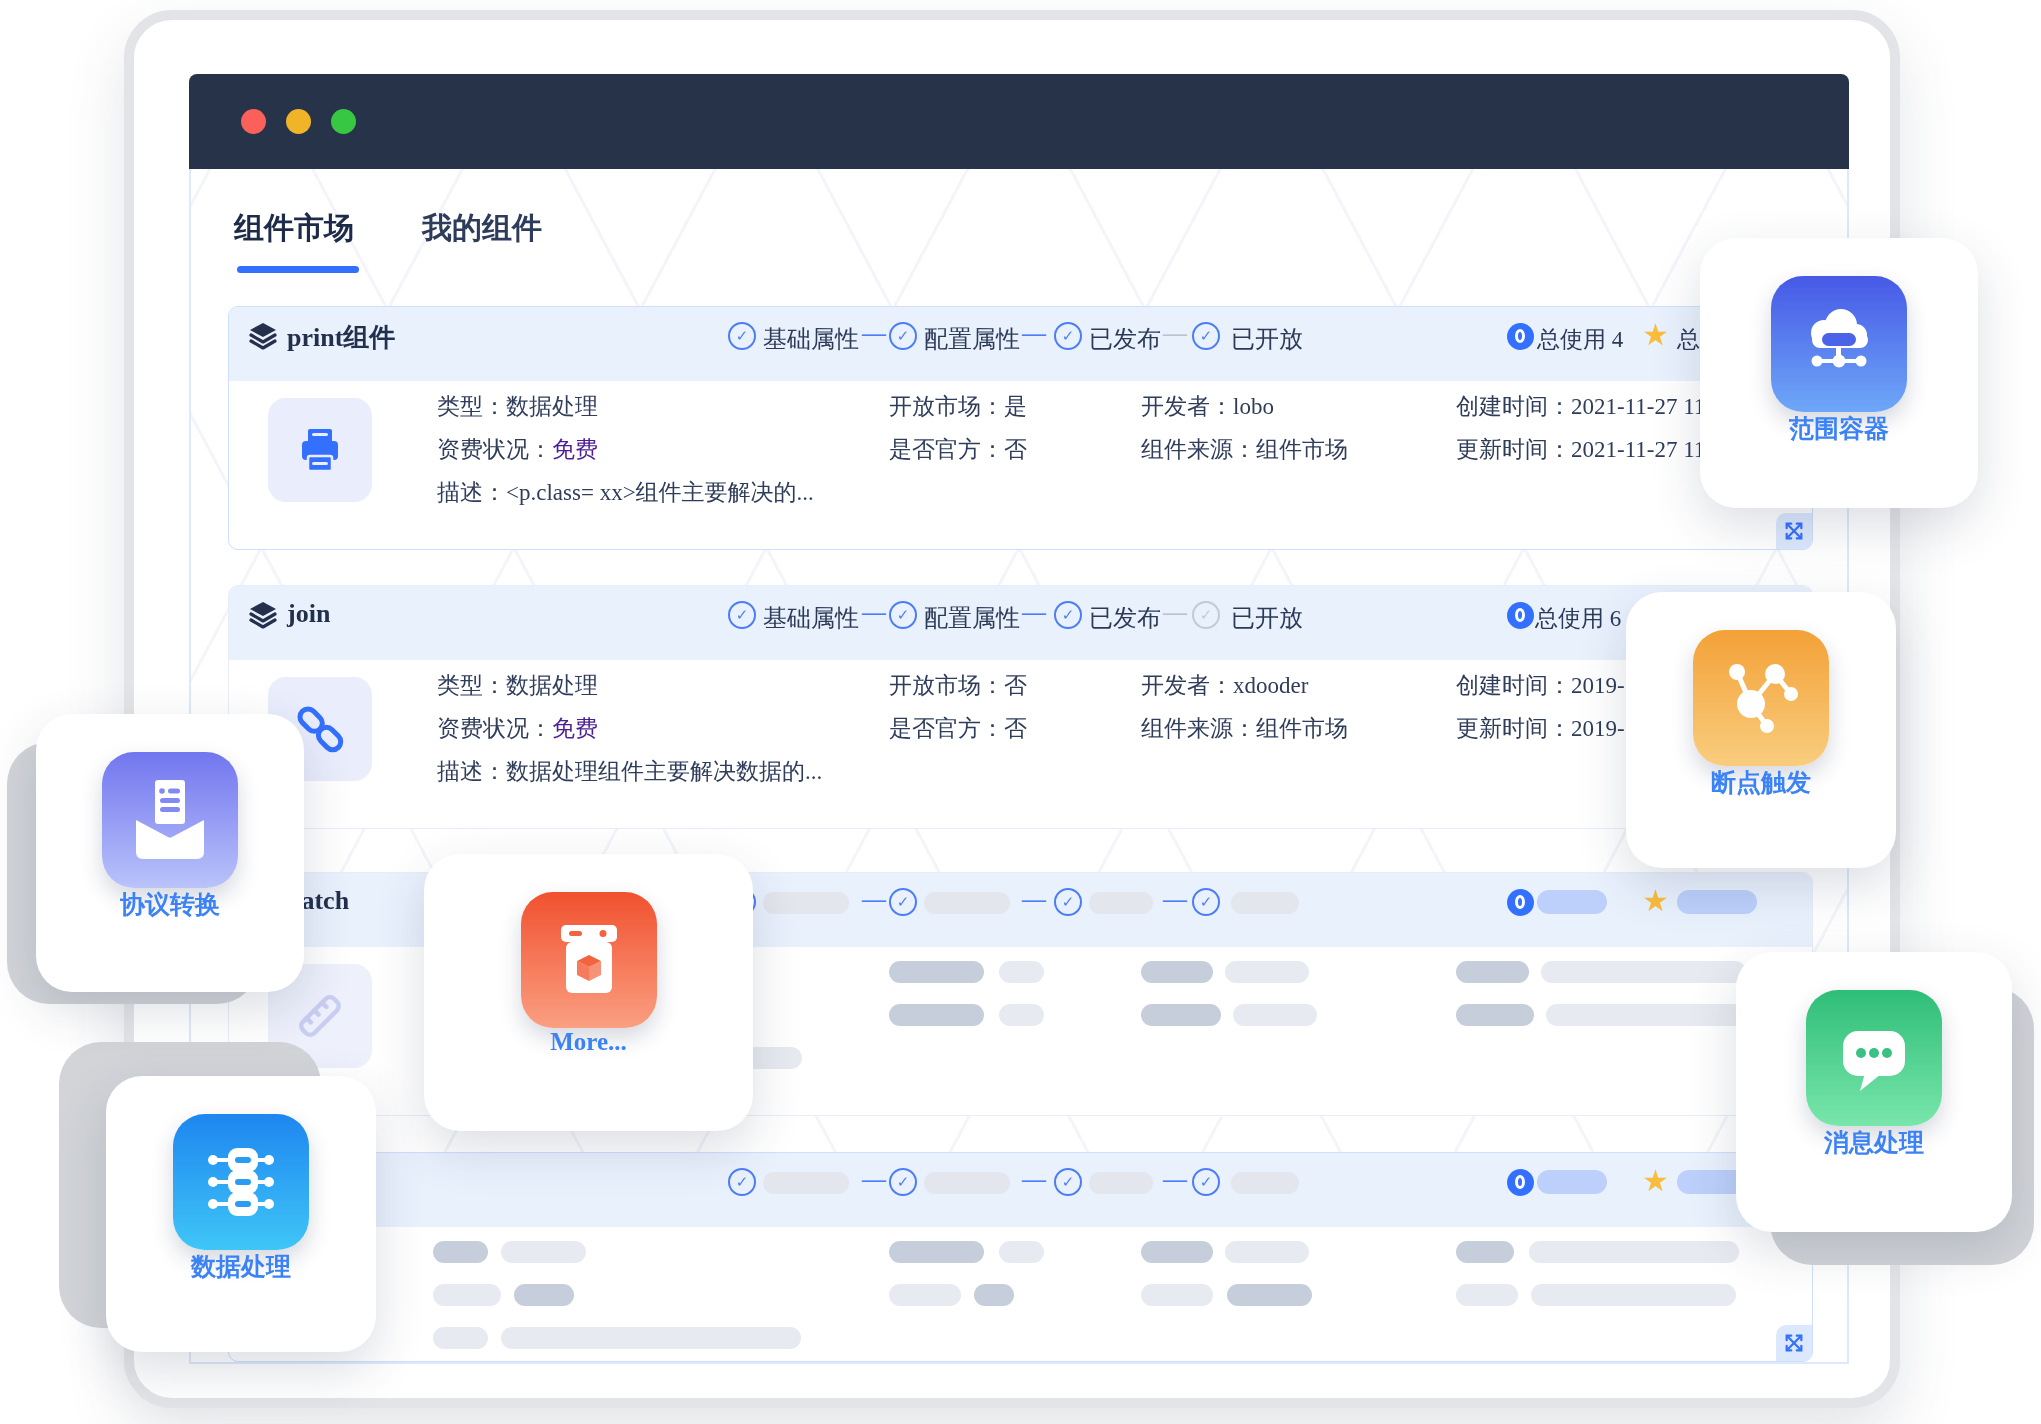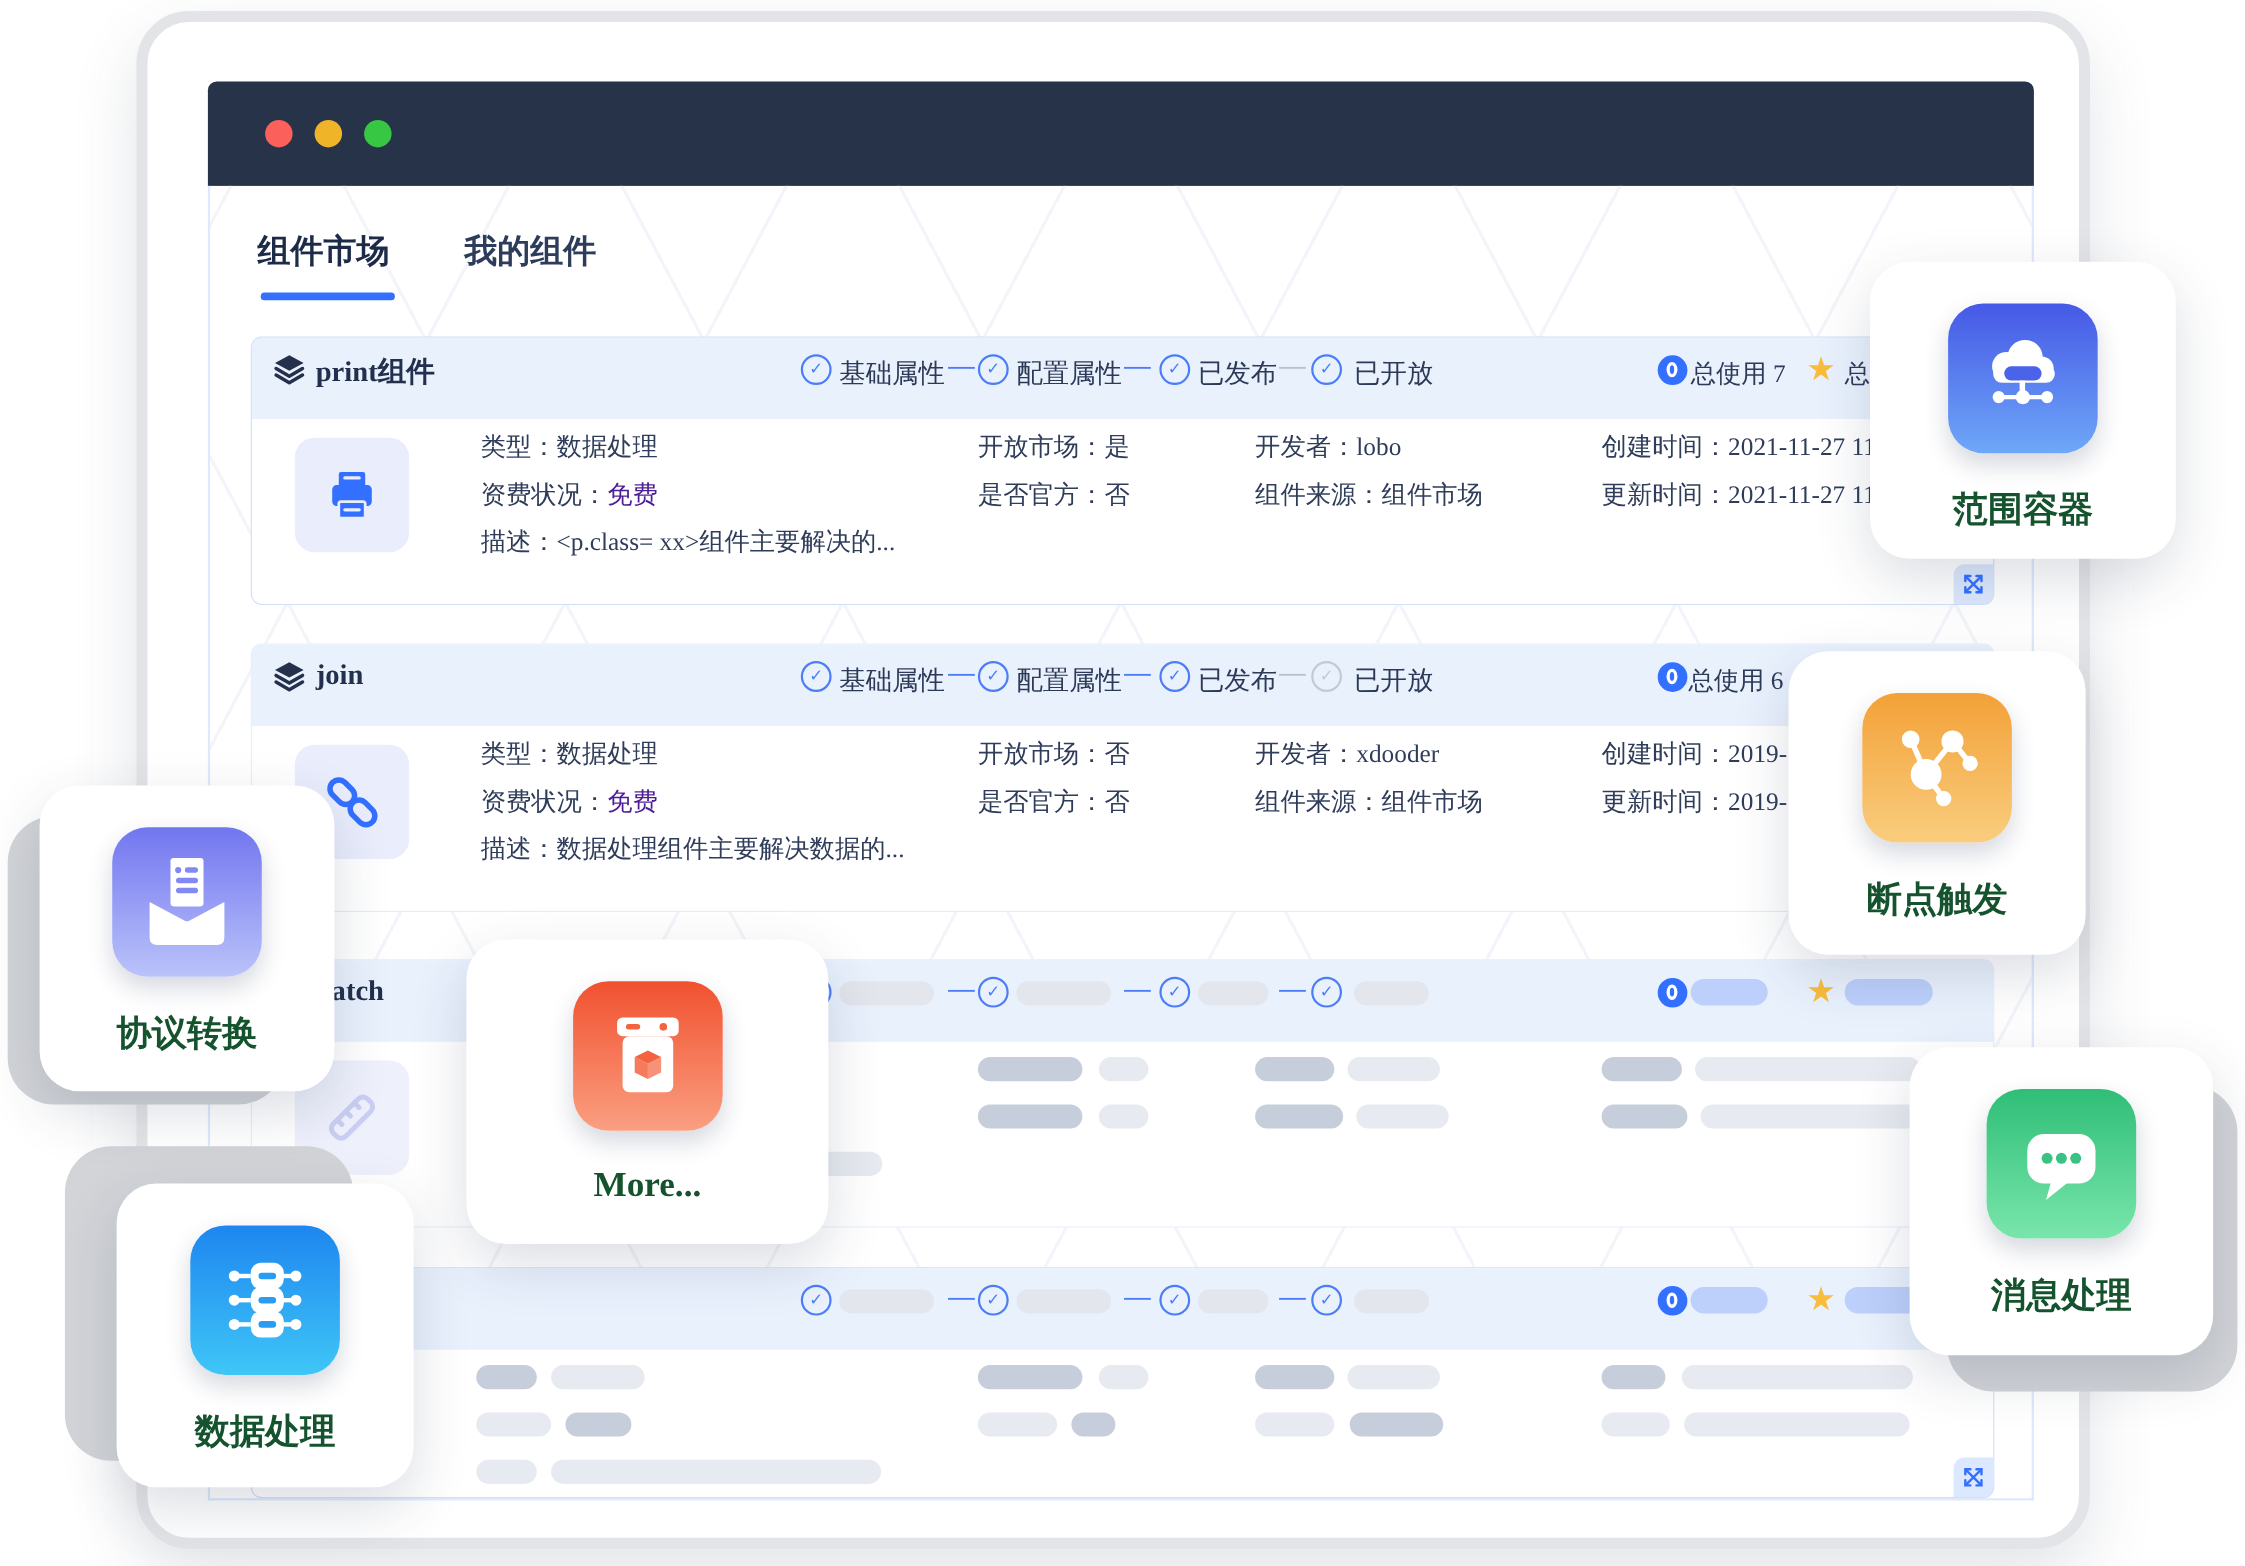--- a/index.html
+++ b/index.html
@@ -51,21 +51,21 @@
   .pill{position:absolute;height:22px;border-radius:11px;}
   .pd{background:#c7cedb;}
   .pl{background:#e7eaf0;}
   .chip{position:absolute;right:0;bottom:0;width:36px;height:36px;background:#dce8fd;
     border-radius:10px 0 8px 0;display:flex;align-items:center;justify-content:center;cursor:pointer;}
   
   .fcard{position:absolute;background:#fff;border-radius:36px;z-index:10;
     box-shadow:0 18px 50px rgba(40,50,80,.16);display:flex;flex-direction:column;align-items:center;}
   .ficon{margin-top:38px;width:136px;height:136px;border-radius:32px;display:flex;align-items:center;
     justify-content:center;box-shadow:0 10px 22px rgba(30,40,80,.18);}
-  .flabel{margin-top:30px;font-size:32px;font-weight:bold;color:#14532d;}
+  .flabel{font-size:25px;font-weight:bold;color:#3b82f6;}
   .g-scope{background:linear-gradient(180deg,#4659e6,#6ea7f8);}
   .g-trigger{background:linear-gradient(180deg,#f3a138,#f9cd7e);}
   .g-proto{background:linear-gradient(180deg,#7276ef,#bac3fa);}
   .g-more{background:linear-gradient(180deg,#f1512f,#fa9f81);}
   .g-data{background:linear-gradient(180deg,#1e86f0,#3fc6f7);}
   .g-msg{background:linear-gradient(180deg,#2fbe77,#79e6ab);}
 </style>
 </head>
 <body>
 
@@ -105,21 +105,21 @@
           <span class="sdash" style="left:633px">—</span>
           <span class="chk" style="left:660px">✓</span>
           <span class="slabel" style="left:695px">配置属性</span>
           <span class="sdash" style="left:793px">—</span>
           <span class="chk" style="left:825px">✓</span>
           <span class="slabel" style="left:860px">已发布</span>
           <span class="sdash gray" style="left:934px">—</span>
           <span class="chk" style="left:963px">✓</span>
           <span class="slabel" style="left:1002px">已开放</span>
           <span class="eye" style="left:1278px"></span>
-          <span class="usage" style="left:1308px">总使用 7</span>
+          <span class="usage" style="left:1308px">总使用 4</span>
           <span class="star" style="left:1413px">★</span>
           <span class="usage" style="left:1448px">总评</span>
         </div>
         <div class="tile">
           <svg width="58" height="58" viewBox="0 0 58 58">
               <rect x="17" y="8" width="24" height="14" rx="2" fill="#3370ff"></rect>
               <rect x="21" y="12" width="16" height="3" rx="1.5" fill="#e9edfc"></rect>
               <rect x="11" y="20" width="36" height="19" rx="4" fill="#3370ff"></rect>
               <rect x="17" y="35" width="24" height="15" rx="2" fill="#3370ff" stroke="#e9edfc" stroke-width="2.5"></rect>
               <rect x="21" y="41" width="16" height="3" rx="1.5" fill="#e9edfc"></rect>

